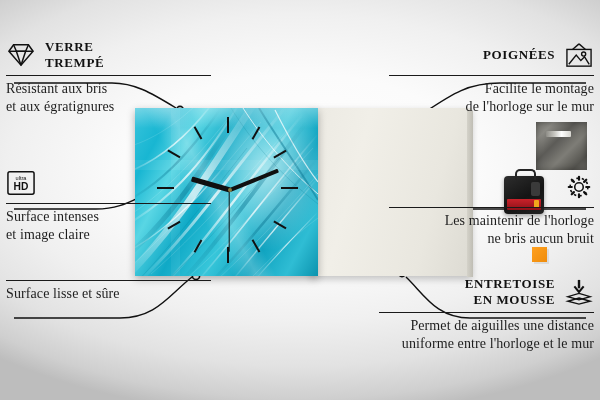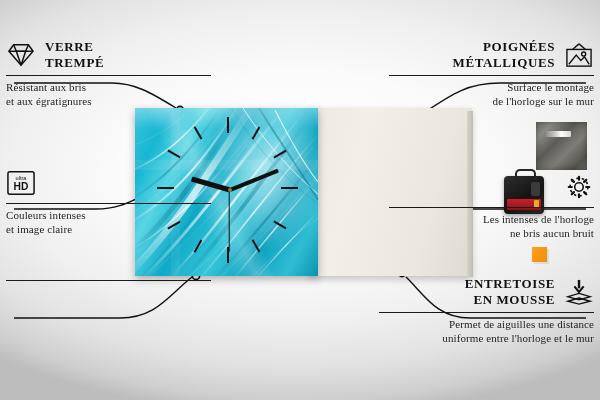--- a/index.html
+++ b/index.html
@@ -27,21 +27,21 @@
   .feat .title{
     font-family:"Liberation Serif", serif;
     font-weight:700;font-size:13px;line-height:1.22;
     letter-spacing:.6px;color:#111;text-transform:uppercase;
   }
   .feat .rule{
     height:1px;background:#1a1a1a;margin:3px 0 4px 0;width:100%;
   }
   .feat .sub{
     font-family:"Liberation Serif", serif;
-    font-size:11px;line-height:1.3;color:#1d1d1d;letter-spacing:.1px;
+    font-size:14px;line-height:1.3;color:#1d1d1d;letter-spacing:.1px;
   }
   .ico{width:30px;height:26px;flex:0 0 auto;display:block;}
   .ico svg{display:block;width:100%;height:100%;}
   
   #product{position:absolute;left:135px;top:108px;width:337px;height:168px;}
   
   #backpanel{
     position:absolute;left:175px;top:0;width:162px;height:168px;
     background:linear-gradient(105deg,#eceae3 0%,#f1efe8 30%,#e9e7df 72%,#dcdad2 100%);
     box-shadow:0 3px 7px rgba(0,0,0,.22);
@@ -265,71 +265,73 @@
           <text x="16" y="12" text-anchor="middle" font-family="Liberation Sans, sans-serif" font-size="6" fill="#111">ultra</text>
           <text x="16" y="23" text-anchor="middle" font-family="Liberation Sans, sans-serif" font-size="11" font-weight="bold" fill="#111">HD</text>
         </svg>
       </span>
       <span class="title">
         <br>
       </span>
     </div>
     <div class="rule"></div>
     <div class="sub">
-      <span>Couleurs intenses</span><br>
+      <span>Surface intenses</span><br>
       <span>et image claire</span>
     </div>
   </div>
 
   <div class="feat left" style="top:277px;">
     <div class="rule"></div>
+    <div class="sub">
+      <span>Surface lisse et sûre</span>
+    </div>
   </div>
 
   <div class="feat right" style="top:38px;">
     <div class="head">
       <span class="title">
         <span>POIGNÉES</span><br>
-        <span>MÉTALLIQUES</span>
       </span>
       <span class="ico">
         <svg viewBox="0 0 32 28">
             <g fill="none" stroke="#111" stroke-width="1.5">
           <rect x="3" y="8" width="26" height="18"></rect>
           <path d="M16,2 L9,8"></path>
               <path d="M16,2 L23,8"></path>
           <path d="M5,24 L13,14 L18,20 L22,16 L27,24"></path>
           <circle cx="21" cy="13" r="2.2"></circle>
         </g>
           </svg>
       </span>
     </div>
     <div class="rule"></div>
     <div class="sub">
-      <span>Surface le montage</span><br>
+      <span>Facilite le montage</span><br>
       <span>de l'horloge sur le mur</span>
     </div>
   </div>
 
   <div class="feat right" style="top:170px;">
     <div class="head">
       <span class="ico">
         <svg viewBox="0 0 32 28">
             <g fill="none" stroke="#111" stroke-width="1.7">
           <circle cx="16" cy="14" r="4.6"></circle>
           <path d="M16,3 v3.2 M16,21.8 v3.2 M5,14 h3.2 M23.8,14 h3.2
                    M8.2,6.2 l2.3,2.3 M21.5,19.5 l2.3,2.3
                    M23.8,6.2 l-2.3,2.3 M10.5,19.5 l-2.3,2.3" stroke-width="2.4" stroke-linecap="round"></path>
           <circle cx="16" cy="14" r="9.6" stroke-dasharray="2.6 3.4"></circle>
         </g>
           </svg>
       </span>
     </div>
     <div class="rule"></div>
     <div class="sub">
-      <span>Les intenses de l'horloge</span><br>
+      <span>Les maintenir de l'horloge</span><br>
       <span>ne bris aucun bruit</span>
     </div>
   </div>
 
   <div class="feat right" style="top:275px;width:215px;">
     <div class="head">
       <span class="title">
         <span>ENTRETOISE</span><br>
         <span>EN MOUSSE</span>
       </span>

